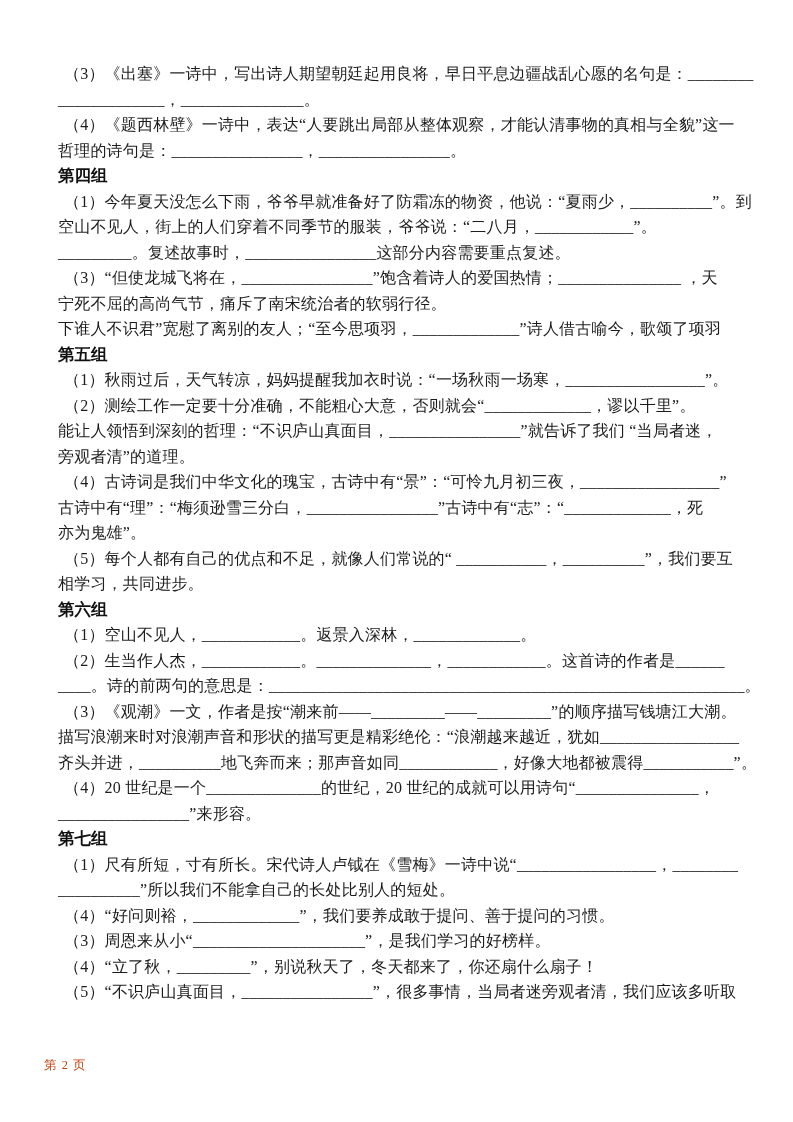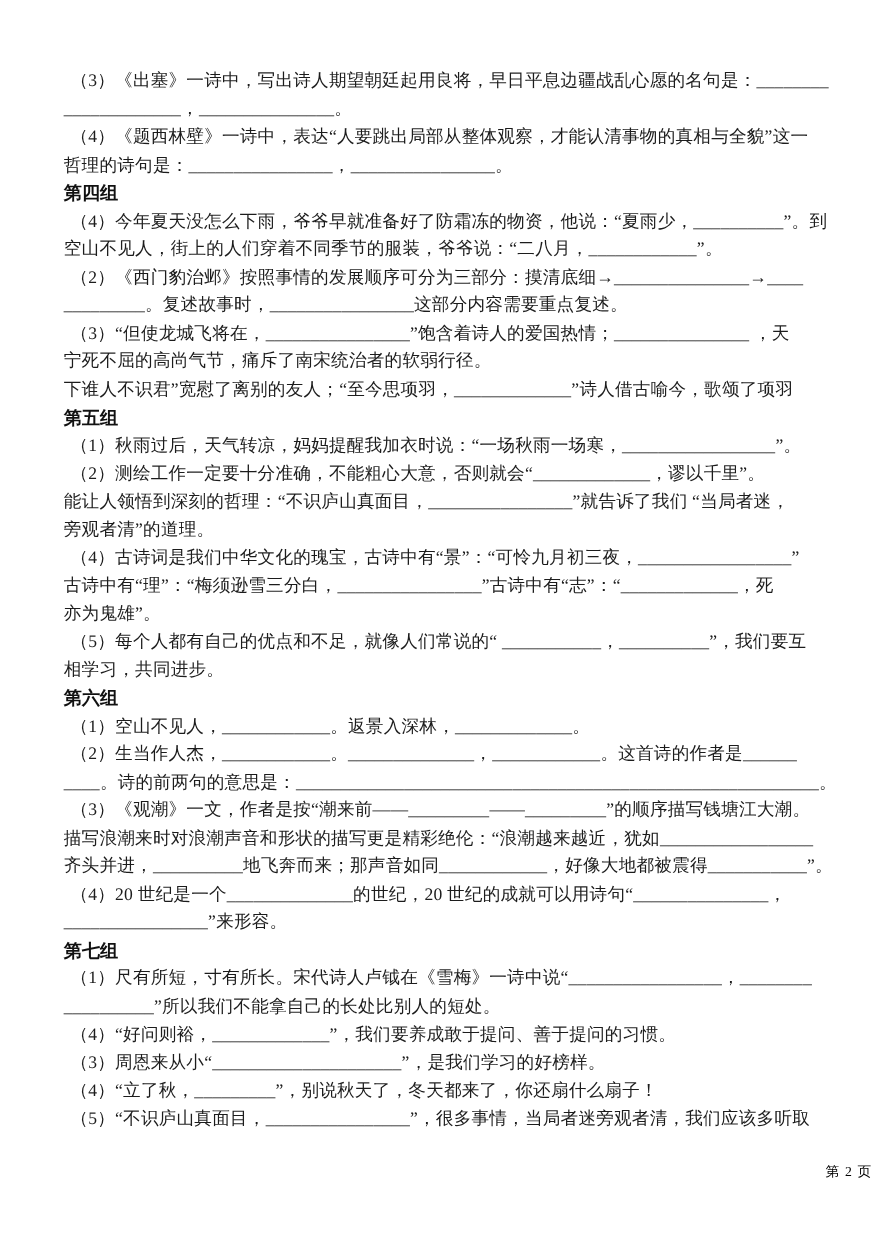--- a/index.html
+++ b/index.html
@@ -32,39 +32,39 @@
     font-size: 16.5px;
     line-height: 25.5px;
     font-weight: bold;
     white-space: pre;
     color: #111111;
   }
   .footer {
     position: absolute;
     left: 0; right: 0;
     top: 1057px;
-    text-align: right;
+    text-align: left;
     font-size: 12.5px;
-    color: #000000;
+    color: #c2410c;
     letter-spacing: 1px;
+    padding-left: 44px;
   }
 </style>
 </head>
 <body>
 
 <div class="page">
   <div class="content">
       <div class="line para-start">（3）《出塞》一诗中，写出诗人期望朝廷起用良将，早日平息边疆战乱心愿的名句是：________</div>
       <div class="line">_____________，_______________。</div>
       <div class="line para-start">（4）《题西林壁》一诗中，表达“人要跳出局部从整体观察，才能认清事物的真相与全貌”这一</div>
       <div class="line">哲理的诗句是：________________，________________。</div>
       <div class="heading">第四组</div>
-      <div class="line para-start">（4）今年夏天没怎么下雨，爷爷早就准备好了防霜冻的物资，他说：“夏雨少，__________”。到</div>
+      <div class="line para-start">（1）今年夏天没怎么下雨，爷爷早就准备好了防霜冻的物资，他说：“夏雨少，__________”。到</div>
       <div class="line">空山不见人，街上的人们穿着不同季节的服装，爷爷说：“二八月，____________”。</div>
-      <div class="line para-start">（2）《西门豹治邺》按照事情的发展顺序可分为三部分：摸清底细→_______________→____</div>
       <div class="line">_________。复述故事时，________________这部分内容需要重点复述。</div>
       <div class="line para-start">（3）“但使龙城飞将在，________________”饱含着诗人的爱国热情；_______________ ，天</div>
       <div class="line">宁死不屈的高尚气节，痛斥了南宋统治者的软弱行径。</div>
       <div class="line">下谁人不识君”宽慰了离别的友人；“至今思项羽，_____________”诗人借古喻今，歌颂了项羽</div>
       <div class="heading">第五组</div>
       <div class="line para-start">（1）秋雨过后，天气转凉，妈妈提醒我加衣时说：“一场秋雨一场寒，_________________”。</div>
       <div class="line para-start">（2）测绘工作一定要十分准确，不能粗心大意，否则就会“_____________，谬以千里”。</div>
       <div class="line">能让人领悟到深刻的哲理：“不识庐山真面目，________________”就告诉了我们 “当局者迷，</div>
       <div class="line">旁观者清”的道理。</div>
       <div class="line para-start">（4）古诗词是我们中华文化的瑰宝，古诗中有“景”：“可怜九月初三夜，_________________”</div>

